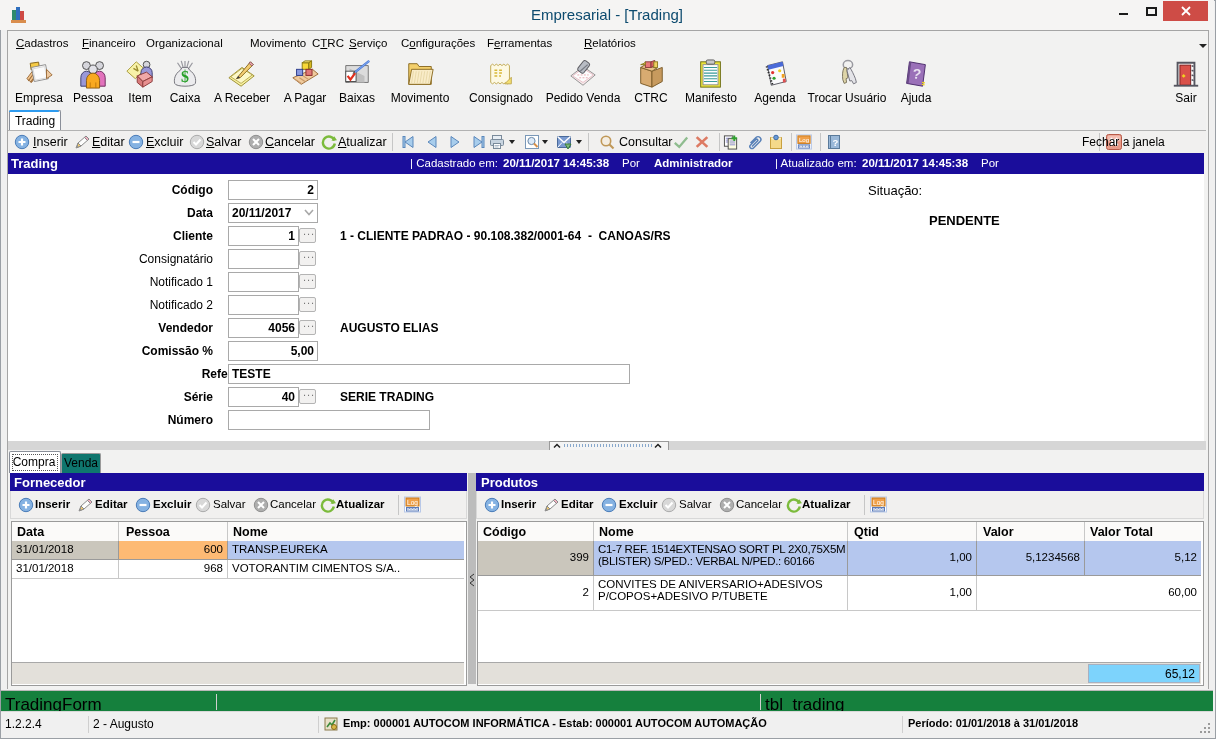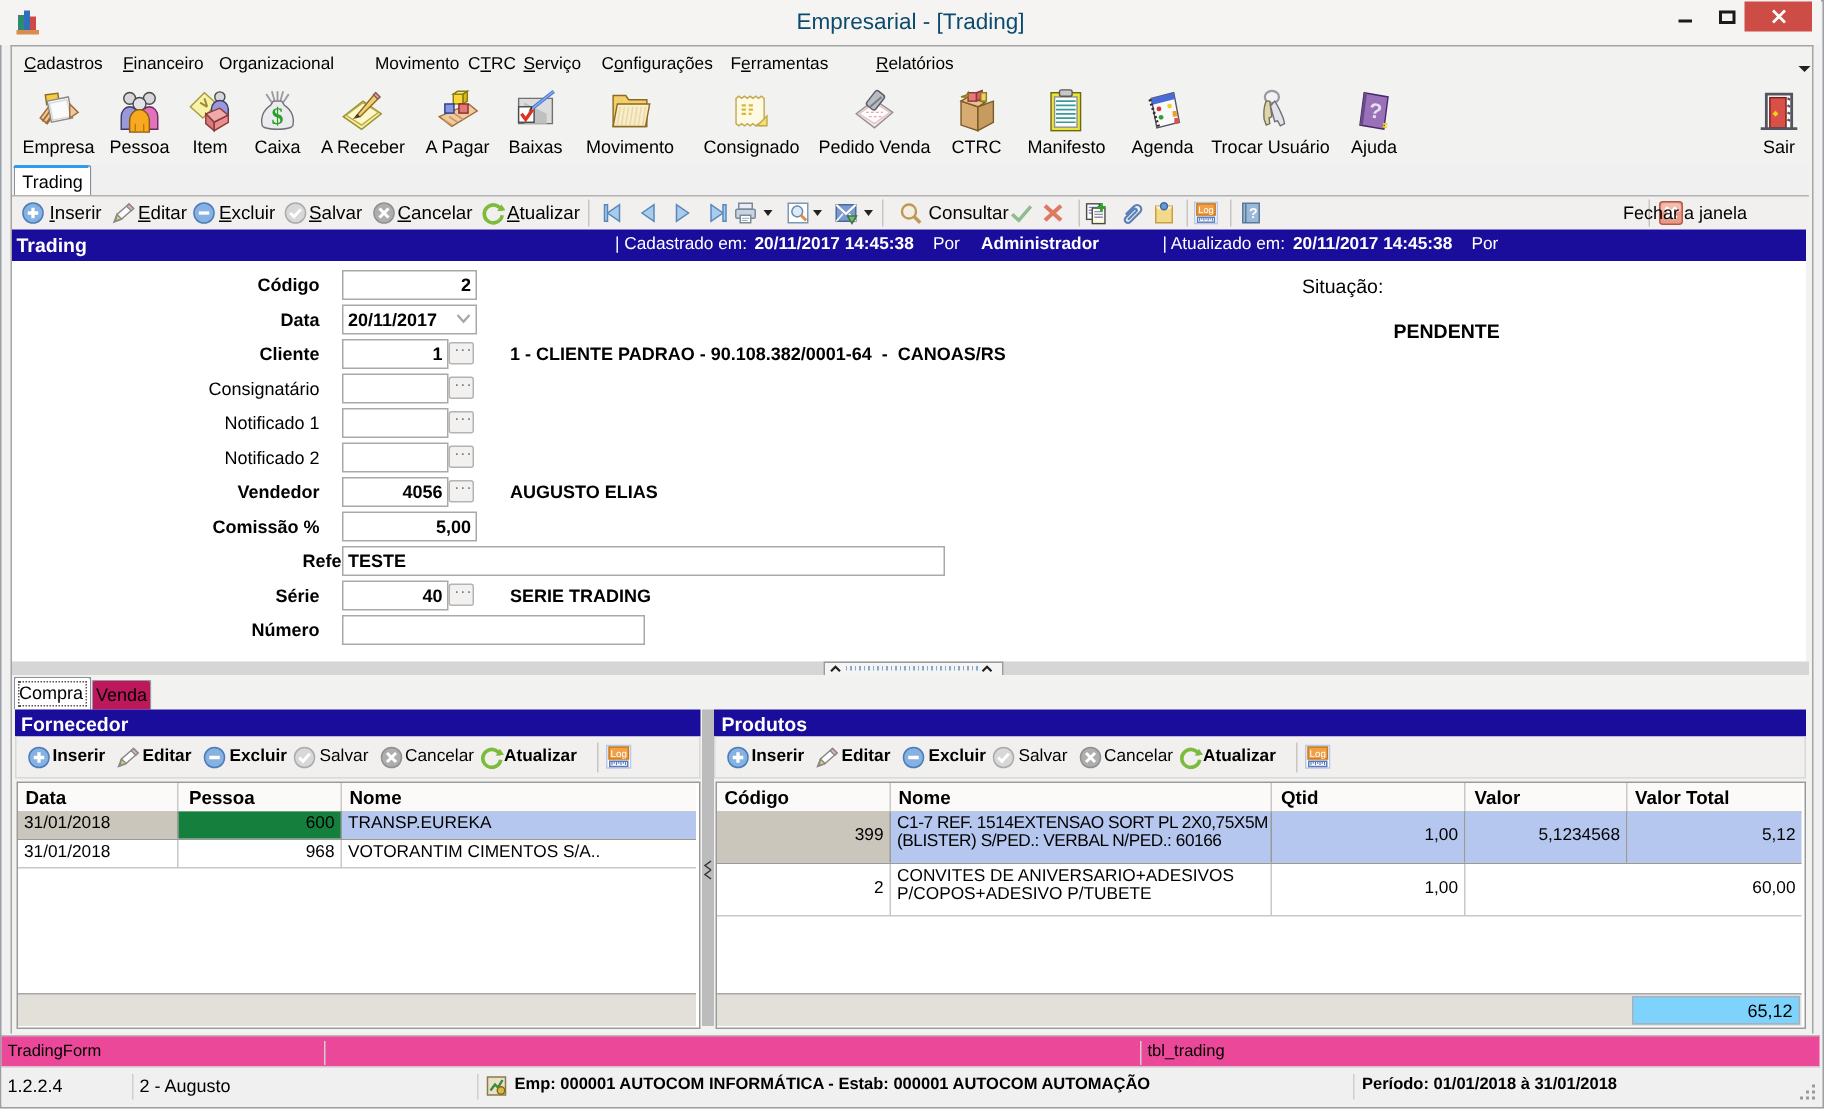--- a/index.html
+++ b/index.html
@@ -425,21 +425,21 @@
           <path d="M1,4.5 L4,1.5 L7,4.5" fill="none" stroke="#222" stroke-width="1.5"></path>
         </svg>
       <div class="abs" style="left:14px;top:2px;width:88px;height:3px;background-image:repeating-linear-gradient(90deg,#88a8cc 0,#88a8cc 1px,transparent 1px,transparent 3px);"></div>
       <svg class="abs" style="left:104px;top:1px;" width="8" height="6" viewBox="0 0 8 6">
           <path d="M1,4.5 L4,1.5 L7,4.5" fill="none" stroke="#222" stroke-width="1.5"></path>
         </svg>
     </div>
   </div>
 
   <div class="abs" id="btabs" style="left:8px;top:450px;width:1198px;height:23px;background:#f2f2f1;">
-    <div class="abs" style="left:53px;top:3px;width:38px;height:19px;background:#be185d;border:1px solid #9a9a9a;border-bottom:none;border-radius:2px 2px 0 0;text-align:center;font-size:12px;padding-top:2px;">Venda</div>
+    <div class="abs" style="left:53px;top:3px;width:38px;height:19px;background:#0f766e;border:1px solid #9a9a9a;border-bottom:none;border-radius:2px 2px 0 0;text-align:center;font-size:12px;padding-top:2px;">Venda</div>
     <div class="abs" style="left:1px;top:1px;width:50px;height:21px;background:#fff;border:1px solid #8a8f99;border-bottom:none;border-radius:2px 2px 0 0;">
       <div class="abs" style="left:2px;top:2px;width:44px;height:15px;border:1px dotted #555;"></div>
       <div class="abs" style="left:0;top:3px;width:48px;text-align:center;font-size:12px;">Compra</div>
     </div>
   </div>
 
   <div class="abs" id="panels" style="left:8px;top:473px;width:1198px;height:213px;background:#f2f2f1;">
 
     <div class="abs navy b" style="left:2px;top:0;width:457px;height:18px;font-size:13px;">
         <span class="abs" style="left:4px;top:2px;">Fornecedor</span>
@@ -490,21 +490,21 @@
         <span class="abs" style="left:5px;top:3px;">Data</span>
         <span class="abs" style="left:114px;top:3px;">Pessoa</span>
         <span class="abs" style="left:221px;top:3px;">Nome</span>
         <div class="abs gv" style="left:106px;"></div>
           <div class="abs gv" style="left:215px;"></div>
       </div>
       <div class="abs" style="left:0;top:19px;width:452px;height:18px;border-bottom:1px solid #9a9a9a;font-size:11.5px;">
         <div class="abs" style="left:0;top:0;width:106px;height:18px;background:#cac6bc;border-right:1px solid #9a9a9a;">
             <span class="abs" style="left:4px;top:2px;">31/01/2018</span>
           </div>
-        <div class="abs" style="left:107px;top:0;width:108px;height:18px;background:#15803d;border-right:1px solid #9a9a9a;text-align:right;">
+        <div class="abs" style="left:107px;top:0;width:108px;height:18px;background:#fdba74;border-right:1px solid #9a9a9a;text-align:right;">
             <span class="abs" style="right:4px;top:2px;">600</span>
           </div>
         <div class="abs" style="left:216px;top:0;width:236px;height:18px;background:#b5c7ee;">
             <span class="abs" style="left:4px;top:2px;">TRANSP.EUREKA</span>
           </div>
       </div>
       <div class="abs" style="left:0;top:38px;width:452px;height:18px;border-bottom:1px solid #c8c8c8;font-size:11.5px;">
         <div class="abs" style="left:0;top:0;width:106px;height:18px;border-right:1px solid #c8c8c8;">
             <span class="abs" style="left:4px;top:2px;">31/01/2018</span>
           </div>
@@ -612,21 +612,21 @@
           </div>
       </div>
       <div class="abs" style="left:0;top:140px;width:723px;height:21px;background:#e3e0da;border-top:1px solid #a8a8a8;">
         <div class="abs" style="left:610px;top:1px;width:110px;height:17px;background:#7dd3fc;border:1px solid #a8b0c0;font-size:12px;">
             <span class="abs" style="right:4px;top:2px;">65,12</span>
           </div>
       </div>
     </div>
   </div>
 
-  <div class="abs" id="status1" style="left:1px;top:690px;width:1212px;height:21px;background:#ec4899;border-top:1px solid #b9b9b9;font-size:11px;">
+  <div class="abs" id="status1" style="left:1px;top:690px;width:1212px;height:21px;background:#15803d;border-top:1px solid #b9b9b9;font-size:17px;">
     <span class="abs" style="left:4px;top:4px;">TradingForm</span>
     <span class="abs" style="left:764px;top:4px;">tbl_trading</span>
     <div class="vsep" style="left:215px;top:3px;height:16px;background:#cfcfcf;"></div>
     <div class="vsep" style="left:759px;top:3px;height:16px;background:#cfcfcf;"></div>
   </div>
   <div class="abs" id="status2" style="left:1px;top:711px;width:1212px;height:25px;background:#f0f0f0;border-top:1px solid #d9d9d9;font-size:12px;">
     <span class="abs" style="left:4px;top:5px;">1.2.2.4</span>
     <span class="abs" style="left:92px;top:5px;">2 - Augusto</span>
     <div class="vsep" style="left:87px;top:4px;height:17px;background:#cfcfcf;"></div>
     <div class="vsep" style="left:317px;top:4px;height:17px;background:#cfcfcf;"></div>

